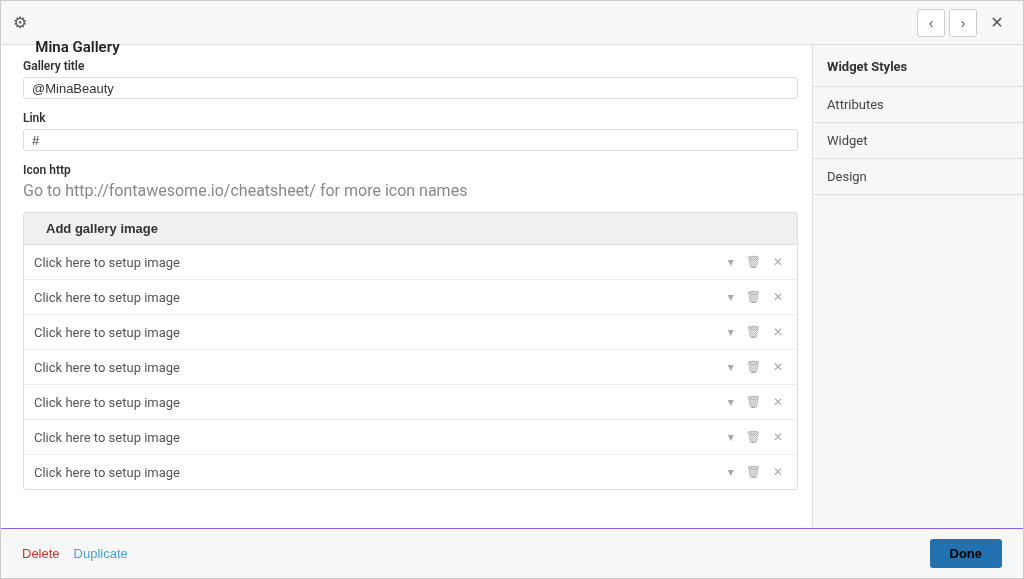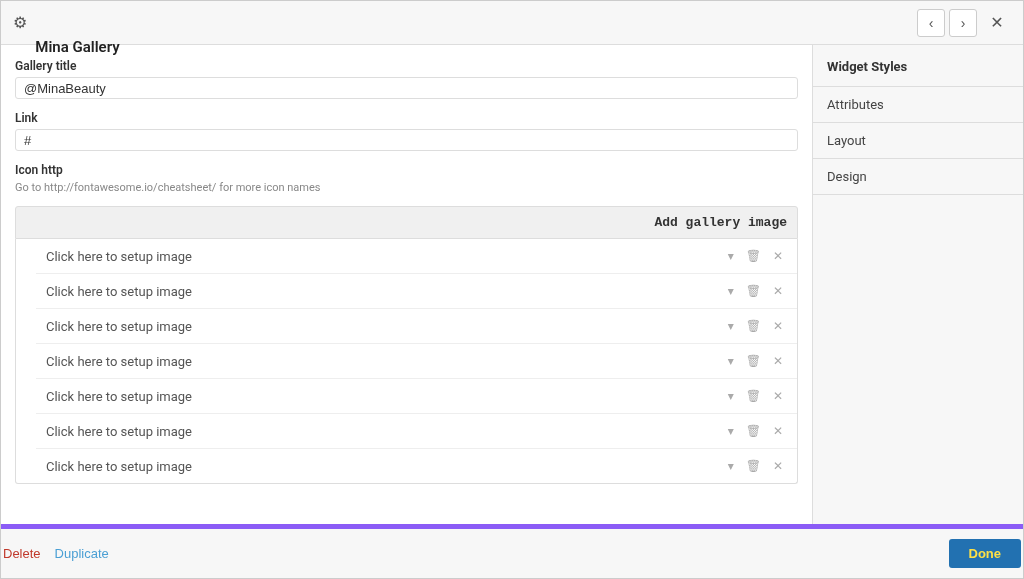--- a/index.html
+++ b/index.html
@@ -74,20 +74,21 @@
       align-items: center;
       justify-content: center;
       color: #555;
       font-size: 16px;
       margin-left: 6px;
     }
     .modal-body {
       display: flex;
       flex: 1;
       overflow: hidden;
+      margin-left: 8px;
     }
     .main-panel {
       flex: 1;
       overflow-y: auto;
       padding: 14px 14px 0 14px;
       border-right: 1px solid #ddd;
     }
     .form-group {
       margin-bottom: 12px;
     }
@@ -102,30 +103,29 @@
       width: 100%;
       height: 22px;
       border: 1px solid #ddd;
       border-radius: 3px;
       padding: 4px 8px;
       font-size: 13px;
       color: #333;
       background: #fff;
     }
     .form-hint {
-      font-size: 11px;
+      font-size: 16px;
       color: #888;
       margin-top: 3px;
     }
     .gallery-items-list {
       border: 1px solid #ddd;
       border-top: none;
       border-radius: 0 0 3px 3px;
       margin-bottom: 14px;
-      padding-left: 20px;
     }
     .gallery-item {
       display: flex;
       align-items: center;
       padding: 8px 10px;
       border-bottom: 1px solid #eee;
       cursor: pointer;
     }
     .gallery-item:last-child { border-bottom: none; }
     .gallery-item-label {
@@ -144,22 +144,22 @@
       cursor: pointer;
       color: #aaa;
       font-size: 12px;
       padding: 2px 4px;
       border-radius: 2px;
     }
     .modal-footer {
       display: flex;
       align-items: center;
       justify-content: space-between;
-      padding: 10px 2px;
-      border-top: 5px solid #8b5cf6;
+      padding: 10px 21px;
+      border-top: 1px solid #8b5cf6;
       background: #f7f7f7;
       flex-shrink: 0;
     }
     .footer-left {
       display: flex;
       gap: 14px;
     }
     .delete-btn {
       background: none;
       border: none;
@@ -171,21 +171,21 @@
     .duplicate-btn {
       background: none;
       border: none;
       color: #4a9fd4;
       font-size: 13px;
       cursor: pointer;
       padding: 0;
     }
     .done-btn {
       background: #2271b1;
-      color: #fde047;
+      color: #000000;
       border: none;
       border-radius: 3px;
       padding: 7px 20px;
       font-size: 13px;
       font-weight: 600;
       cursor: pointer;
     }
     .sidebar-panel {
       width: 210px;
       background: #f7f7f7;
@@ -204,30 +204,29 @@
       border-bottom: 1px solid #ddd;
       font-size: 13px;
       color: #444;
       cursor: pointer;
     }
     .add-gallery-section {
       margin-bottom: 0;
     }
     .add-gallery-header {
       width: 100%;
-      padding: 8px 10px;
+      padding: 8px 22px;
       background: #f0f0f0;
       border: 1px solid #ddd;
       border-radius: 3px 3px 0 0;
-      text-align: right;
+      text-align: left;
       font-size: 13px;
       font-weight: 600;
       color: #333;
       cursor: pointer;
-      font-family: Liberation Mono, monospace;
     }
   </style>
 </head>
 <body>
 
 <div class="modal">
 
   <div class="modal-header">
     <div class="modal-header-left">
       <span class="gear-icon">⚙</span>
@@ -318,21 +317,21 @@
                 <button class="item-ctrl-btn">✕</button>
               </div>
             </div>
           </div>
       </div>
     </div>
 
     <div class="sidebar-panel">
       <div class="sidebar-title">Widget Styles</div>
       <div class="sidebar-item">Attributes</div>
-      <div class="sidebar-item">Layout</div>
+      <div class="sidebar-item">Widget</div>
       <div class="sidebar-item">Design</div>
     </div>
   </div>
 
   <div class="modal-footer">
     <div class="footer-left">
       <button class="delete-btn">Delete</button>
       <button class="duplicate-btn">Duplicate</button>
     </div>
     <button class="done-btn">Done</button>

